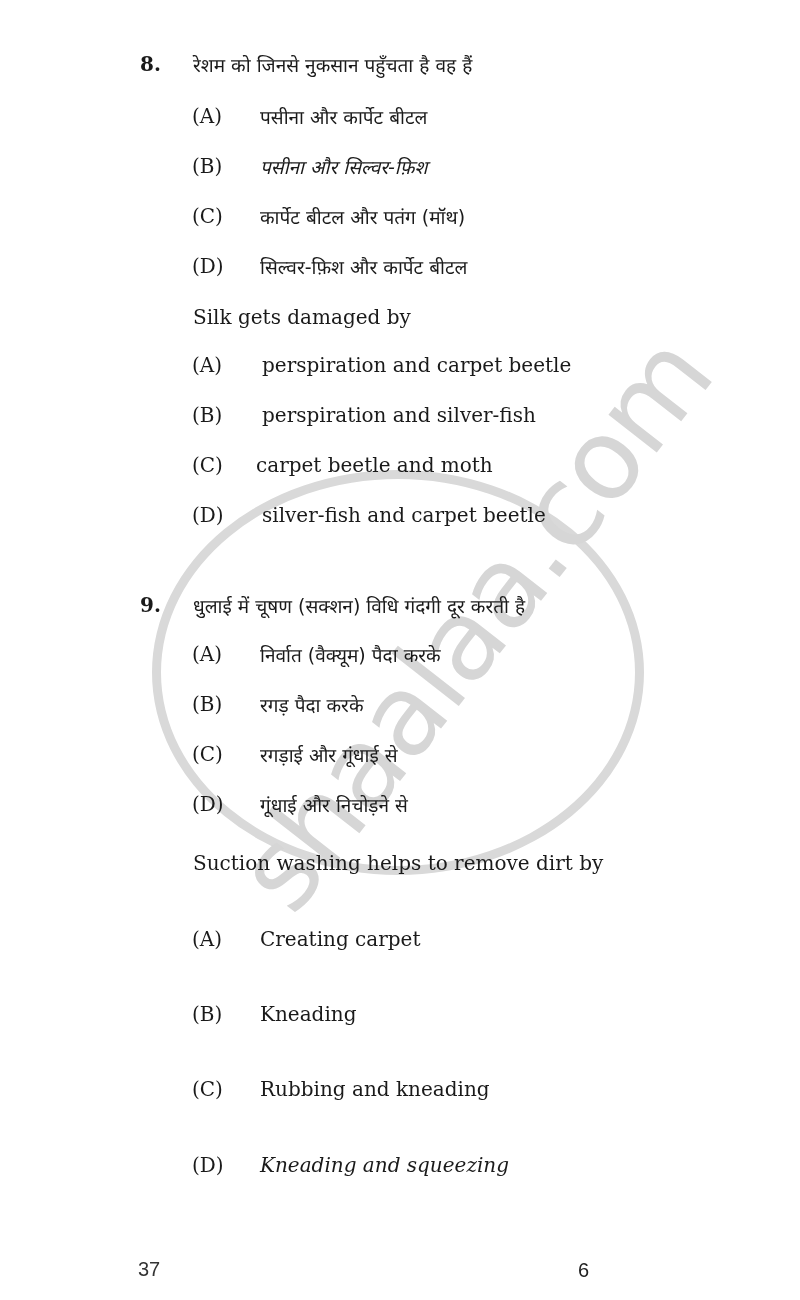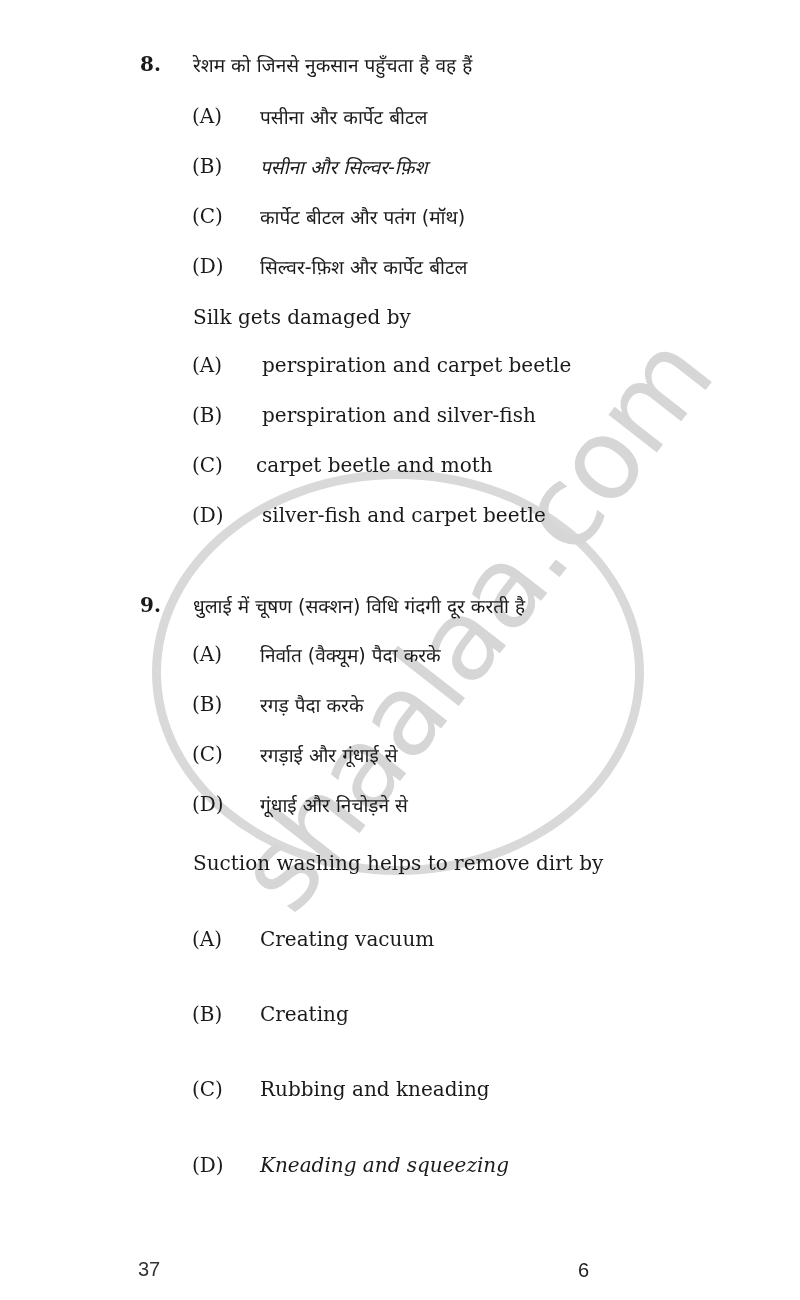--- a/index.html
+++ b/index.html
@@ -148,24 +148,24 @@
 
       <span class="opt-label" style="left:192px; top:742px;">(C)</span>
       <span class="line hi" style="left:260px; top:742px;">रगड़ाई और गूंधाई से</span>
 
       <span class="opt-label" style="left:192px; top:792px;">(D)</span>
       <span class="line hi" style="left:260px; top:792px;">गूंधाई और निचोड़ने से</span>
 
       <span class="line en" style="left:193px; top:851px;">Suction washing helps to remove dirt by</span>
 
       <span class="opt-label" style="left:192px; top:927px;">(A)</span>
-      <span class="line en" style="left:260px; top:927px;">Creating vacuum</span>
+      <span class="line en" style="left:260px; top:927px;">Creating carpet</span>
 
       <span class="opt-label" style="left:192px; top:1002px;">(B)</span>
-      <span class="line en" style="left:260px; top:1002px;">Creating</span>
+      <span class="line en" style="left:260px; top:1002px;">Kneading</span>
 
       <span class="opt-label" style="left:192px; top:1077px;">(C)</span>
       <span class="line en" style="left:260px; top:1077px;">Rubbing and kneading</span>
 
       <span class="opt-label" style="left:192px; top:1153px;">(D)</span>
       <span class="line en" style="left:260px; top:1153px;font-style:italic;">Kneading and squeezing</span>
     </div>
   </div>
 
   <span class="footer-code">37</span>

